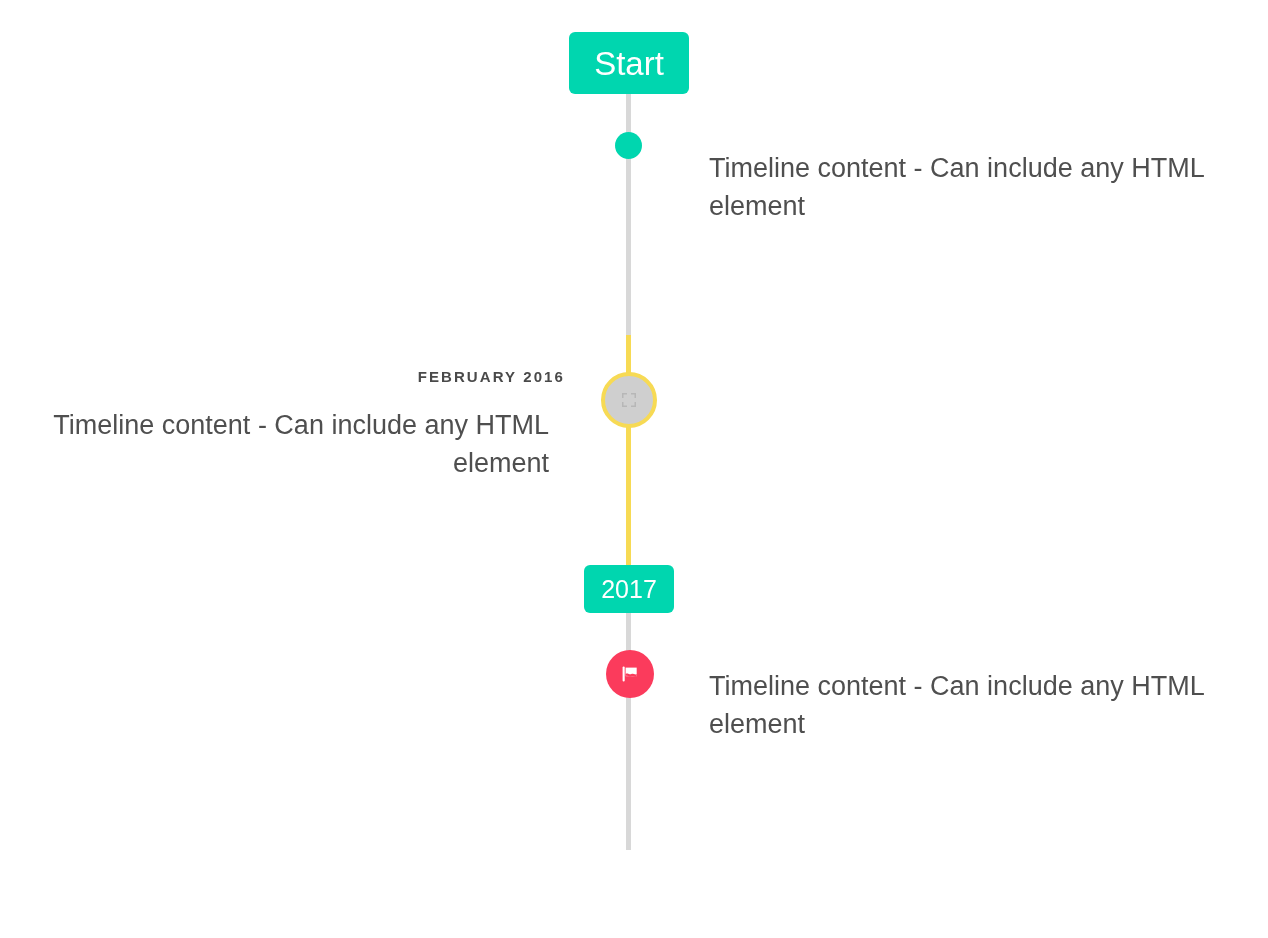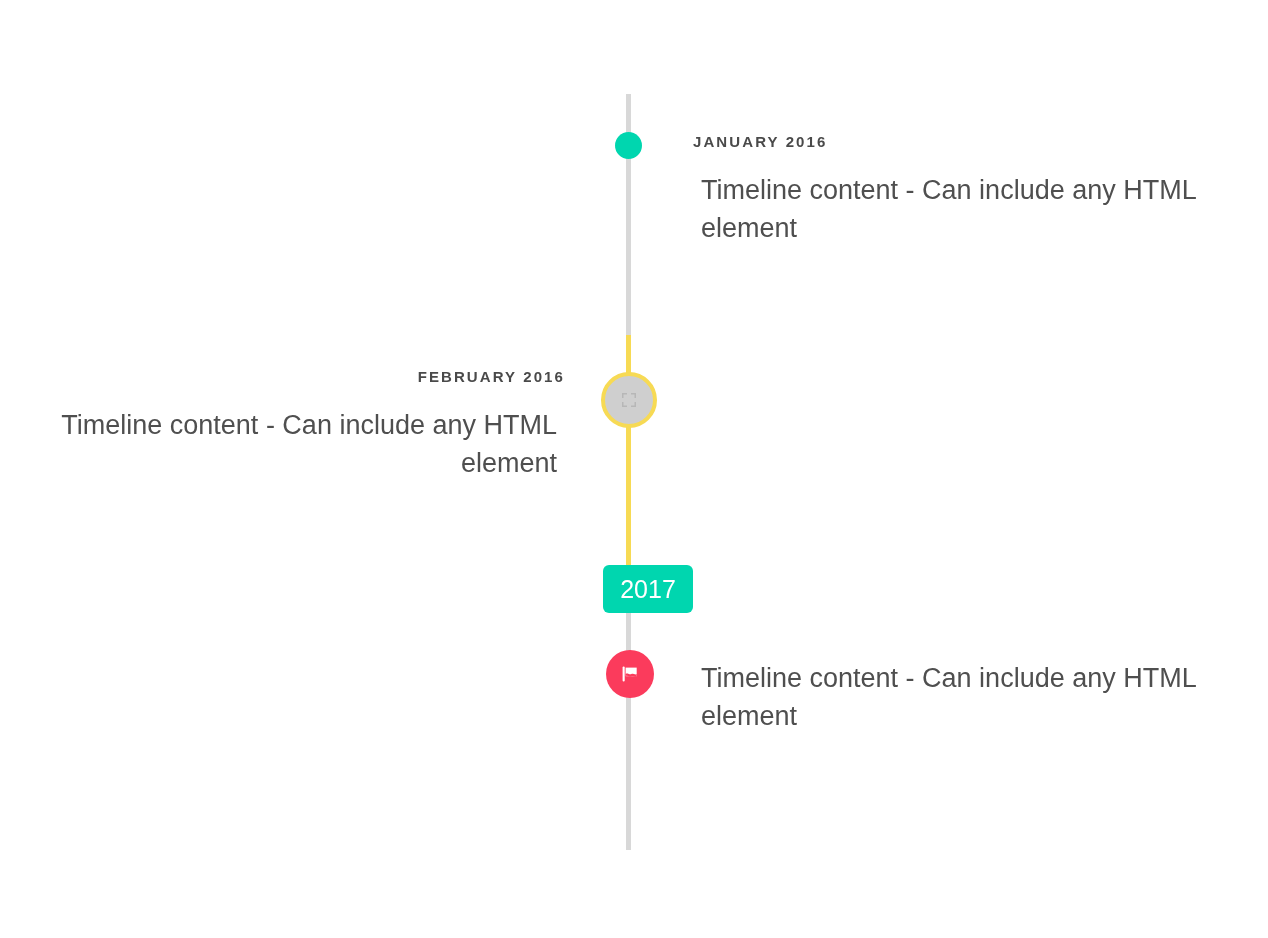--- a/index.html
+++ b/index.html
@@ -59,21 +59,20 @@
   }
   .badge-start {
     left: 569px;  top: 32px;
     width: 120px; height: 62px;
     font-size: 33px;
   }
   .badge-mid {
     left: 584px;  top: 565px;
     width: 90px;  height: 48px;
     font-size: 25px;
-    margin-left: 19px;
   }
   .badge-end {
     left: 576px;  top: 850px;
     width: 106px; height: 60px;
     font-size: 33px;
   }
 
   
   .marker {
     position: absolute;
@@ -120,45 +119,45 @@
     letter-spacing: 2.1px;
     color: #4a4a4a;
     margin: 0 0 20px 0;
     line-height: 1.2;
   }
   .entry-body {
     font-size: 27px;
     font-weight: 400;
     color: #4f4f4f;
     line-height: 1.42;
-    margin: 8px;
+    margin: 16px;
   }
 
   .entry-right { left: 693px; width: 540px; text-align: left; }
   .entry-left  { left: 28px;  width: 537px; text-align: right; }
 
   .entry-jan { top: 133px; }
   .entry-feb { top: 368px; }
   .entry-mar { top: 651px; }
 </style>
 </head>
 <body>
 
 <div class="timeline">
 
   <div class="rail rail-grey rail-seg-1"></div>
   <div class="rail rail-yellow rail-seg-2"></div>
   <div class="rail rail-yellow rail-seg-3"></div>
   <div class="rail rail-grey rail-seg-4"></div>
 
+  <div class="badge badge-start">Start</div>
 
   <div class="marker marker-dot"></div>
 
   <div class="entry entry-right entry-jan">
-    <p class="entry-date">JANUARY 2016</p>
     <p class="entry-body">Timeline content - Can include any HTML element</p>
   </div>
 
   <div class="marker marker-ring">
     <svg class="broken-img" viewBox="0 0 16 16">
       <path d="M1 1h5v1.5H2.5V6H1V1z" fill="#8c8c8c"></path>
       <path d="M10 1h5v5h-1.5V2.5H10V1z" fill="#8c8c8c"></path>
       <path d="M1 10h1.5v3.5H6V15H1v-5z" fill="#8c8c8c"></path>
       <path d="M13.5 10H15v5h-5v-1.5h3.5V10z" fill="#8c8c8c"></path>
     </svg>

